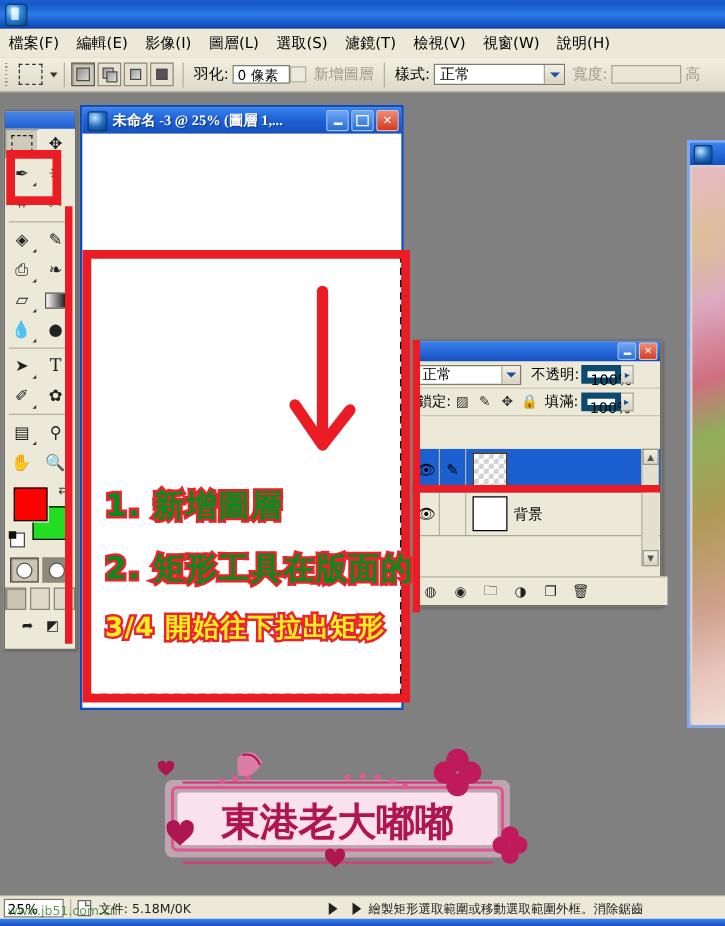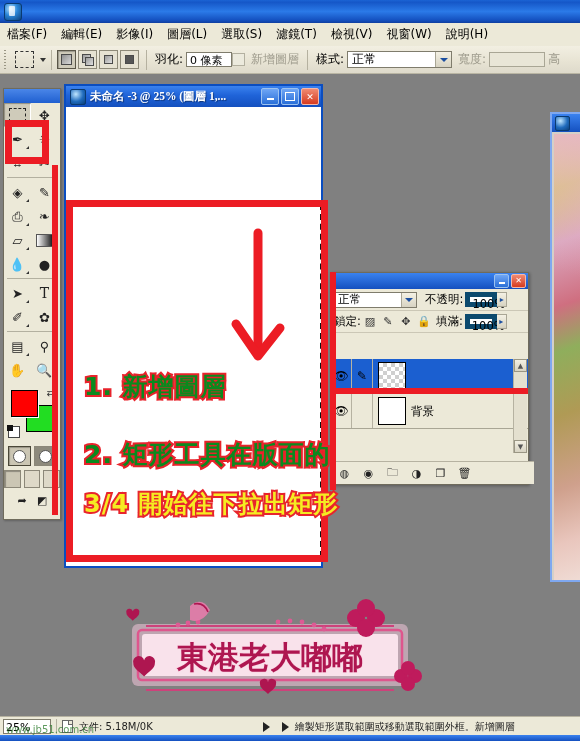--- a/index.html
+++ b/index.html
@@ -228,24 +228,24 @@
   .anno{
     font-family:"DejaVu Sans","Liberation Sans",sans-serif;
     font-weight:bold;white-space:nowrap;letter-spacing:1px;
   }
   .anno.green{
     color:#0a8a1e;font-size:25px;
     -webkit-text-stroke:4px #e8242c;paint-order:stroke fill;
     text-shadow:0 0 1px #e8242c;
   }
   .anno.yellow{
-    color:#f5ec22;font-size:24px;
+    color:#f5ec22;font-size:21px;
     -webkit-text-stroke:4px #e8242c;paint-order:stroke fill;
   }
-  #anno1{left:84px;top:370px;}
+  #anno1{left:84px;top:388px;}
   #anno2{left:84px;top:438px;}
   #anno3{left:84px;top:488px;}
 
   
   #wmark{left:118px;top:598px;width:305px;height:110px;}
 
   
   #statusbar{
     left:0;top:716px;width:580px;height:19px;
     background:#ece9d8;border-top:1px solid #b6b2a1;display:flex;align-items:center;
@@ -599,16 +599,16 @@
   </g>
 </svg>
 
 <div id="statusbar" class="abs">
   <div id="zoombox">25%</div>
   <div class="sb-sep"></div>
   <div class="docpage"></div>
   <div class="sb-text" style="margin-left:6px;">文件: 5.18M/0K</div>
   <div class="sb-arrow" style="margin-left:110px;"></div>
   <div class="sb-arrow"></div>
-  <div class="sb-text">繪製矩形選取範圍或移動選取範圍外框。新增圖層</div>
+  <div class="sb-text">繪製矩形選取範圍或移動選取範圍外框。消除鋸齒</div>
 </div>
 <div id="urlwm" class="abs">www.jb51.com.cn</div>
 <div id="taskbar" class="abs"></div>
 
 </body></html>

